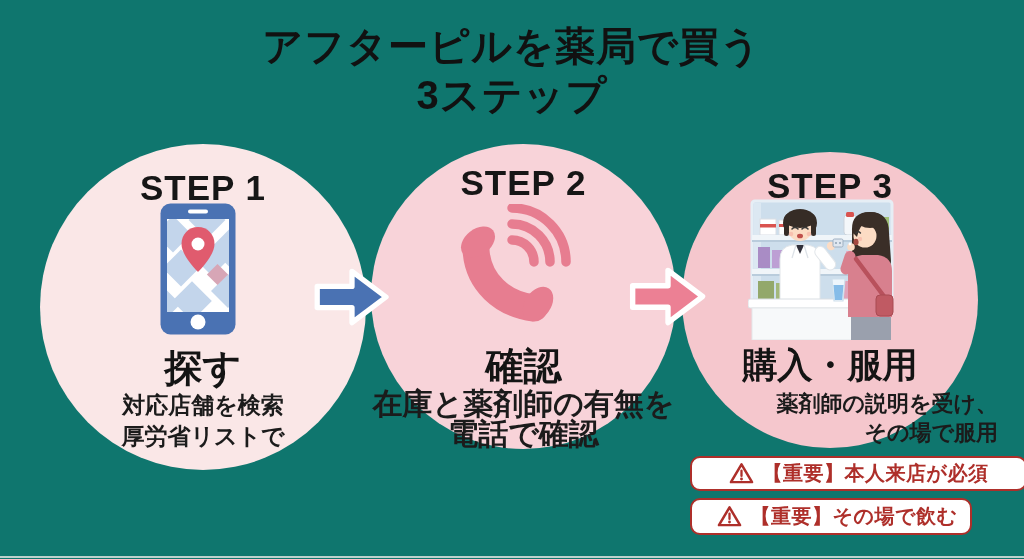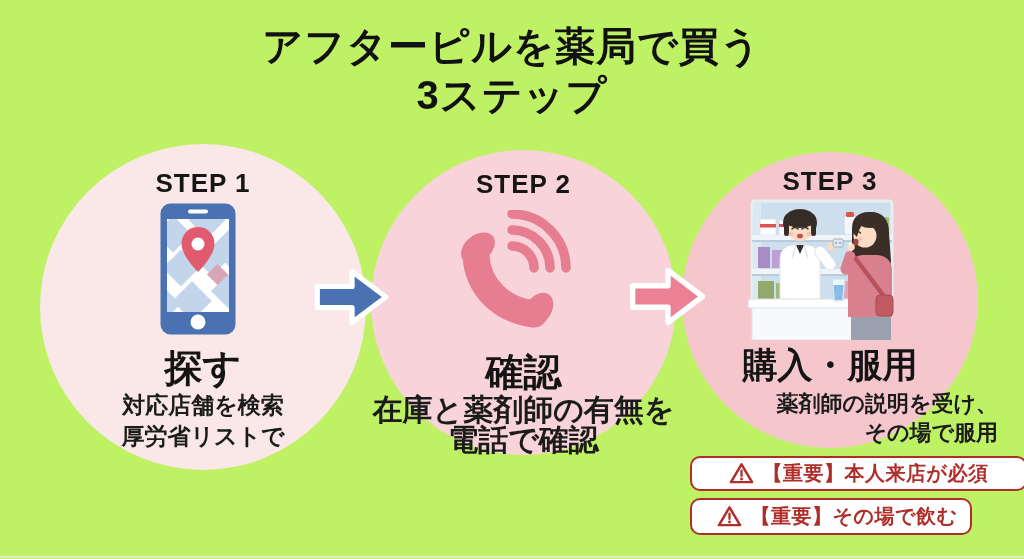--- a/index.html
+++ b/index.html
@@ -1,28 +1,28 @@
 <!DOCTYPE html>
 <html><head>
 <meta charset="utf-8">
 <style>
   html,body{margin:0;padding:0;background:#ffffff;}
   .stage{
-    position:relative;width:1024px;height:559px;background:#bef264;overflow:hidden;
+    position:relative;width:1024px;height:559px;background:#0f766e;overflow:hidden;
     font-family:"Liberation Sans","DejaVu Sans",sans-serif;color:#141414;
   }
   .title{
     position:absolute;top:22px;left:0;right:0;text-align:center;
     font-size:40px;line-height:49px;font-weight:800;color:#111;letter-spacing:1px;
   }
   .circle{position:absolute;border-radius:50%;text-align:center;}
   .c1{left:40px;top:144px;width:326px;height:326px;background:#fae7e7;}
-  .c2{left:371px;top:150px;width:305px;height:305px;background:#f8d3d9;text-decoration:underline;}
+  .c2{left:371px;top:144px;width:305px;height:305px;background:#f8d3d9;text-decoration:underline;}
   .c3{left:682px;top:152px;width:296px;height:296px;background:#f5c7cd;}
-  .step-label{position:absolute;left:0;right:0;font-size:26px;font-weight:700;color:#161616;letter-spacing:1px;}
+  .step-label{position:absolute;left:0;right:0;font-size:35px;font-weight:700;color:#161616;letter-spacing:1px;}
   .c1 .step-label{top:24px;}
   .c2 .step-label{top:19px;}
   .c3 .step-label{top:14px;}
   .icon-wrap{position:absolute;}
   .c1 .icon-wrap{left:120px;top:59px;width:76px;height:132px;}
   .c2 .icon-wrap{left:79px;top:60px;width:135px;height:122px;}
   .c3 .icon-wrap{left:66px;top:43px;width:164px;height:145px;}
   .heading{position:absolute;left:0;right:0;font-weight:800;color:#141414;}
   .c1 .heading{top:199px;font-size:38px;}
   .c2 .heading{top:197px;font-size:38px;}

